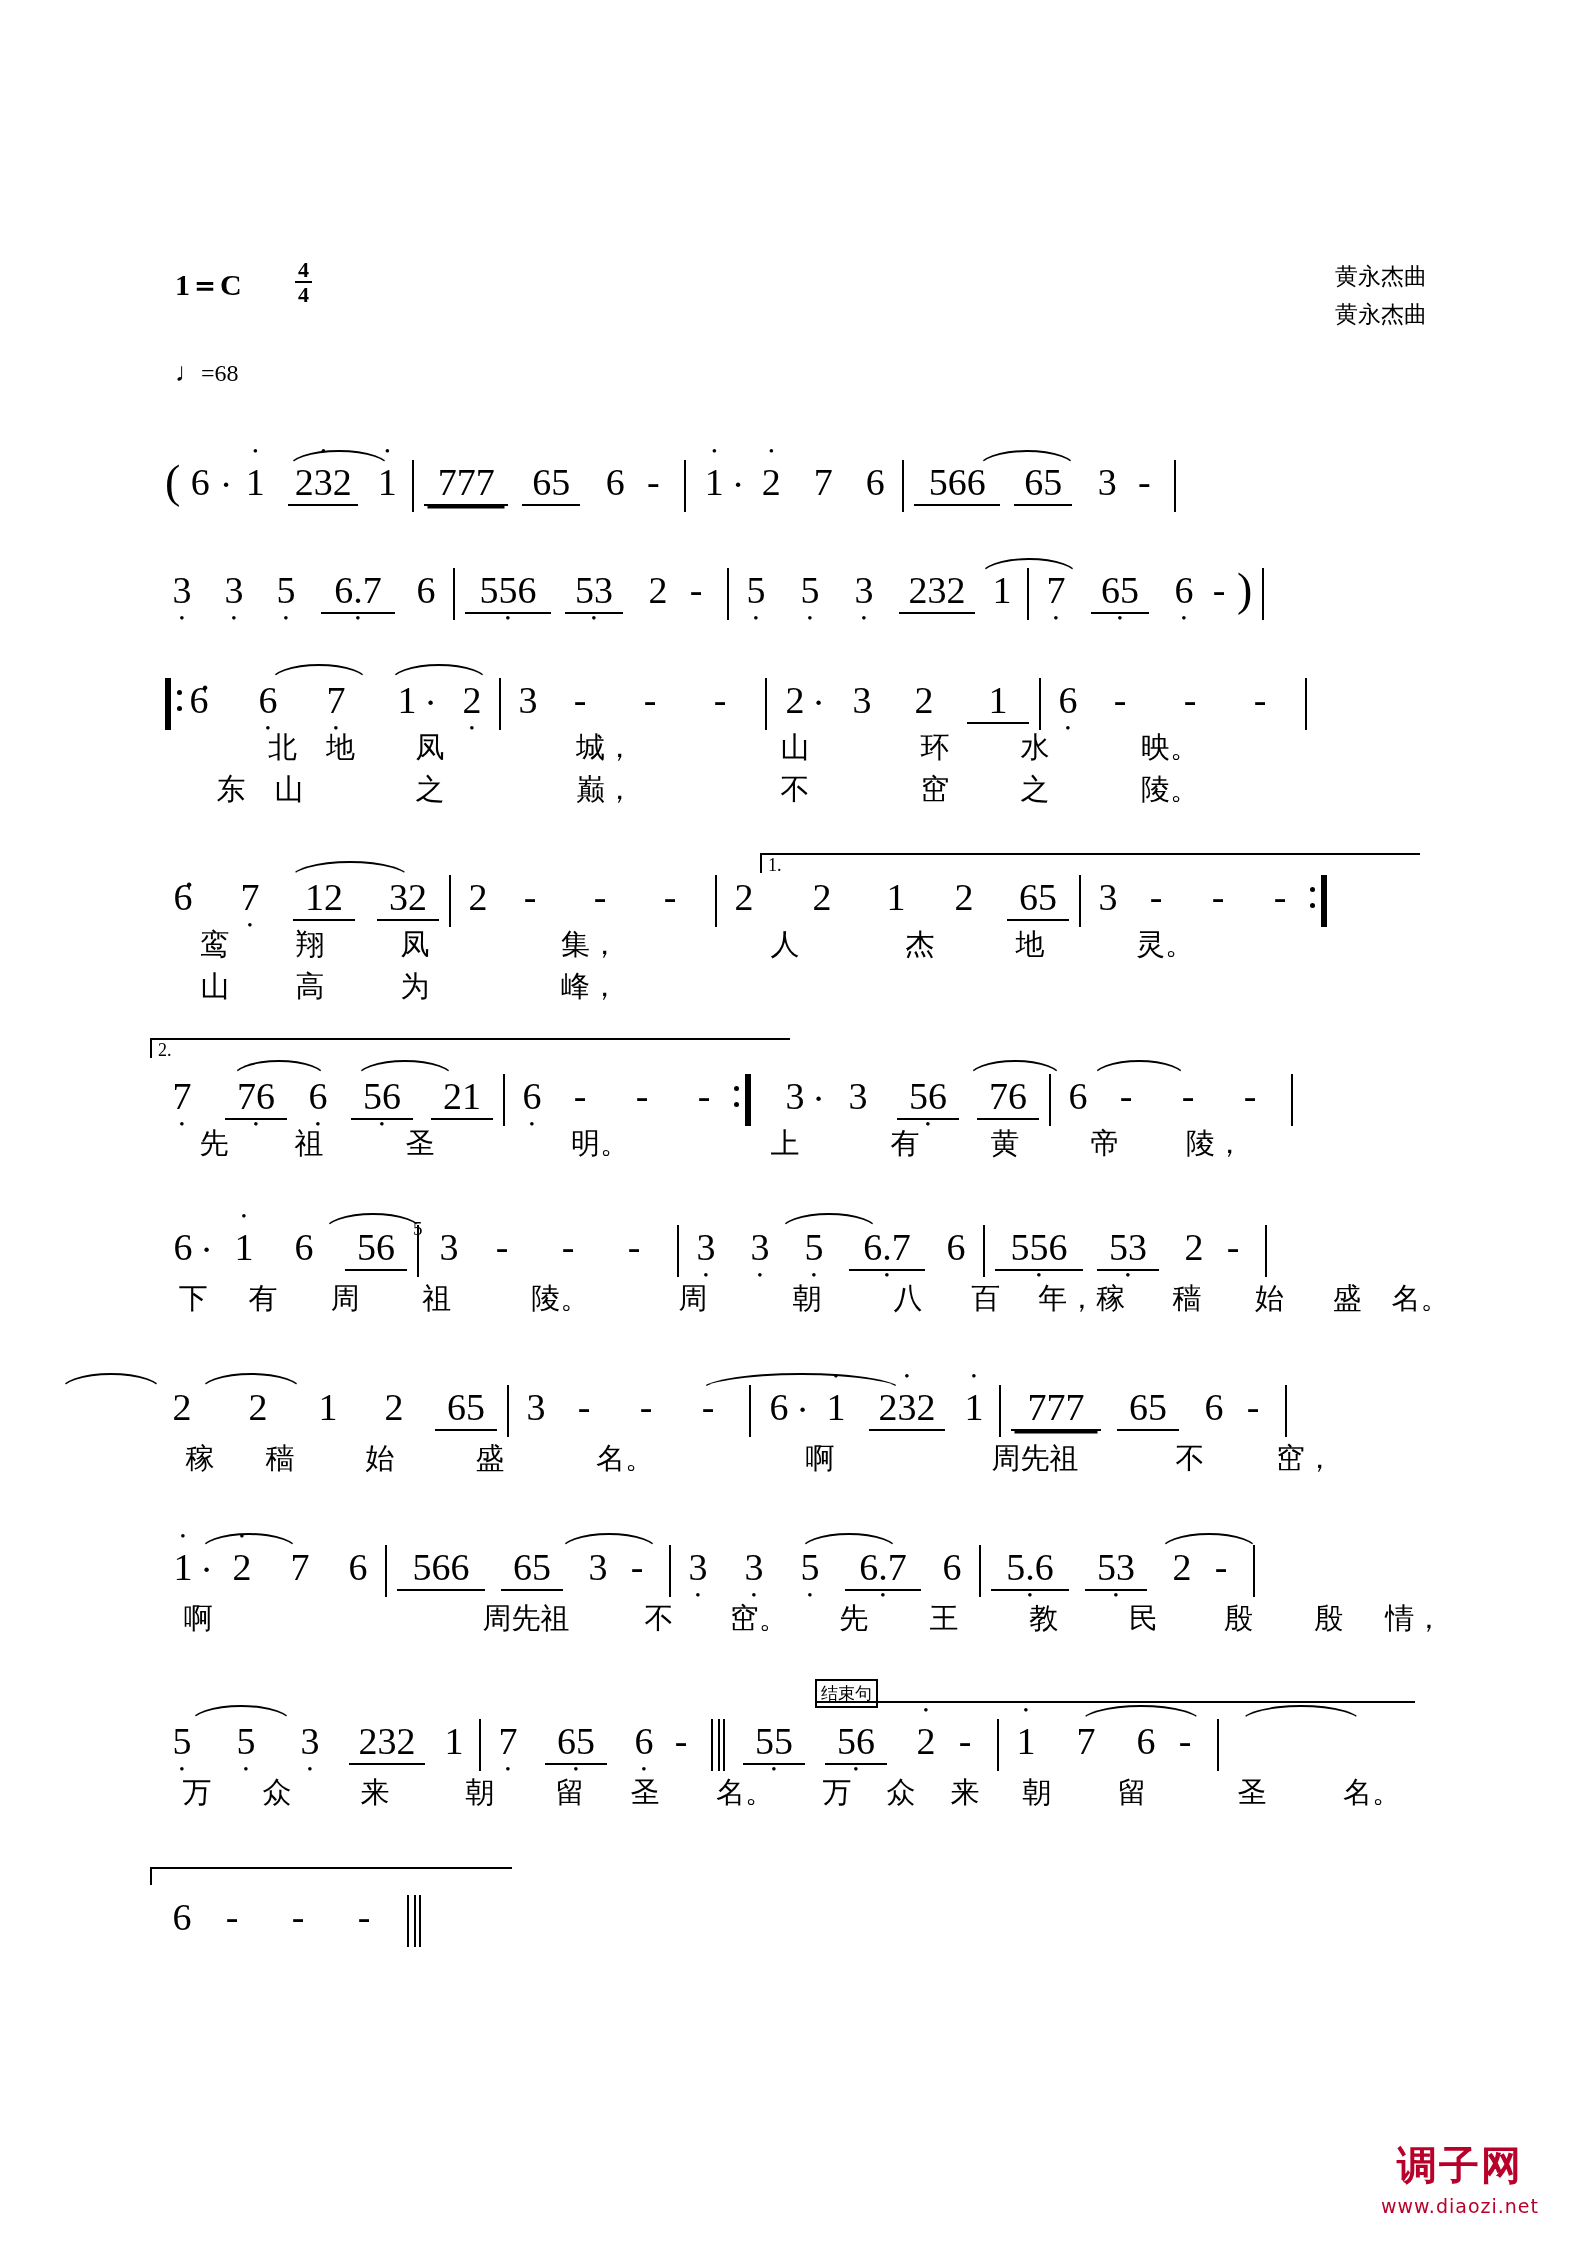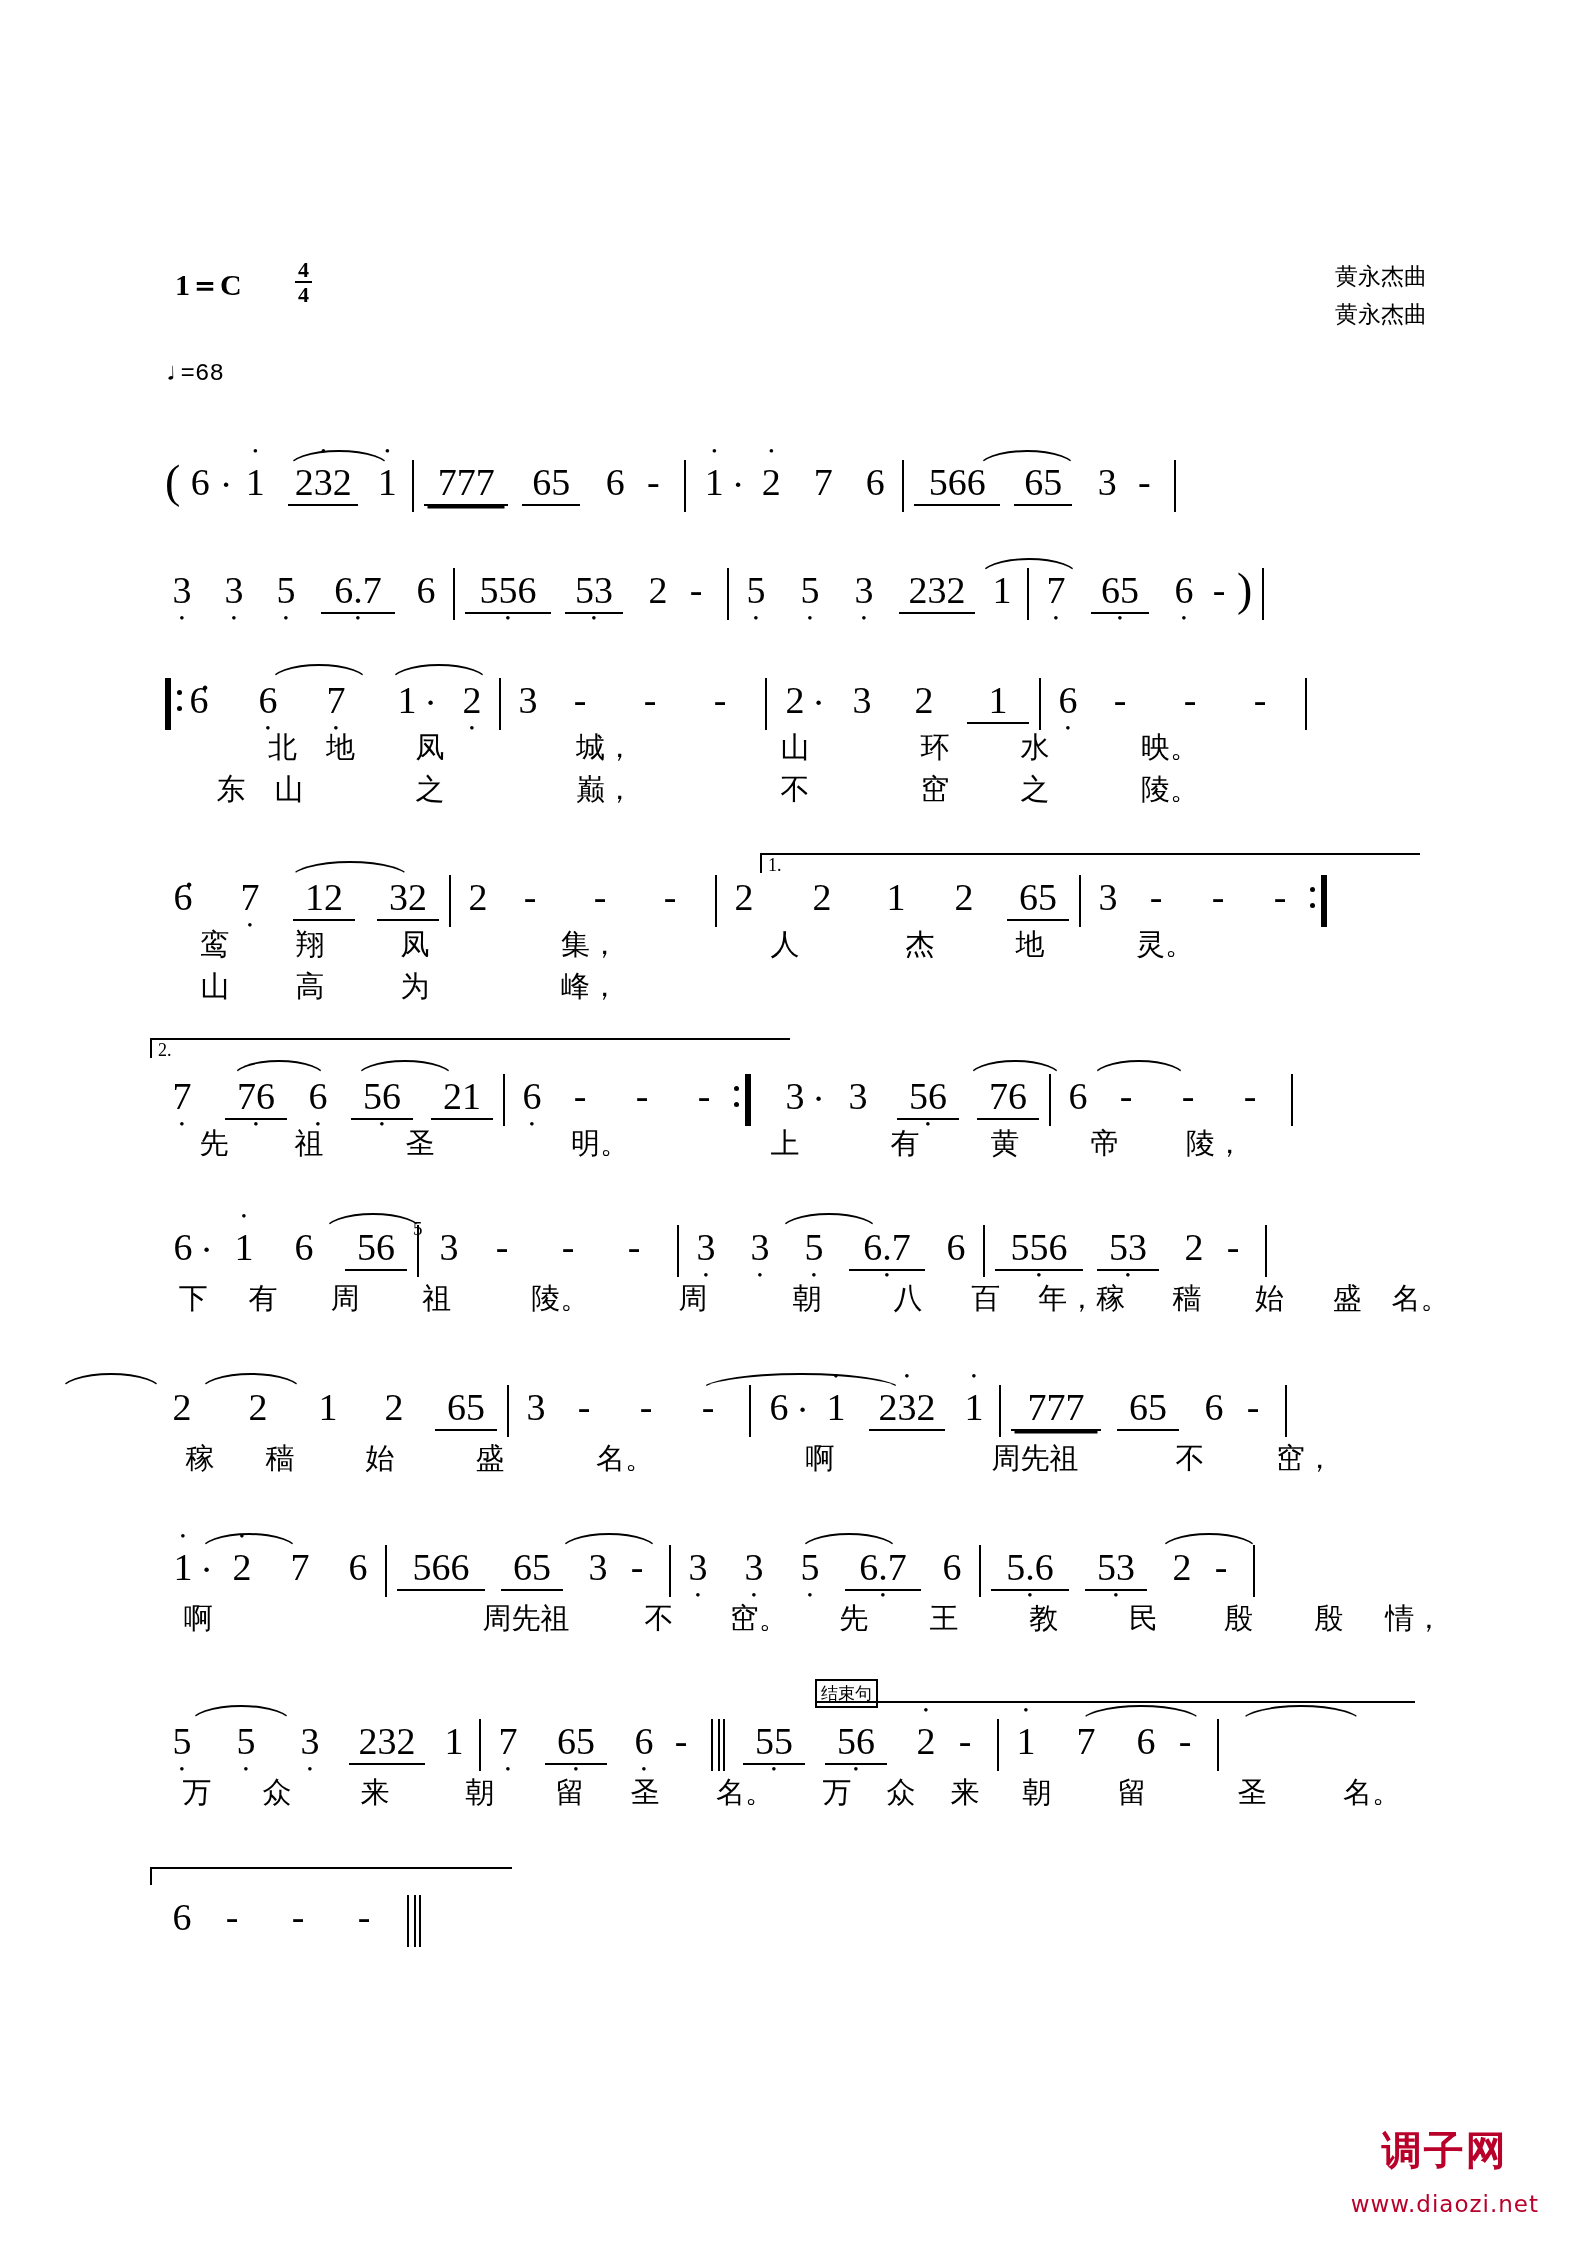--- a/index.html
+++ b/index.html
@@ -58,24 +58,24 @@
     position: absolute;
     right: 160px;
     top: 258px;
     text-align: right;
     font-size: 23px;
     line-height: 1.65;
     font-family: "DejaVu Sans", sans-serif;
   }
   .tempo {
     position: absolute;
-    left: 165px;
+    left: 175px;
     top: 358px;
     font-size: 24px;
-    font-family: Liberation Mono, monospace;
+    font-family: Liberation Serif, serif;
   }
   .tempo .note-glyph { font-size: 26px; }
 
   
   .system {
     position: absolute;
     left: 0;
     width: 1587px;
   }
   .row {
@@ -248,24 +248,24 @@
     color: #b8002a;
     font-family: "DejaVu Sans", sans-serif;
   }
   .watermark .wm-main {
     font-size: 40px;
     font-weight: bold;
     letter-spacing: 2px;
     display: block;
   }
   .watermark .wm-sub {
-    font-size: 23px;
+    font-size: 19px;
     letter-spacing: 1px;
     display: block;
-    margin-top: 13px;
+    margin-top: 2px;
   }
 </style>
 </head>
 <body>
 
 <div class="sheet">
 
 
   <div class="key-sig">1＝C</div>
 

